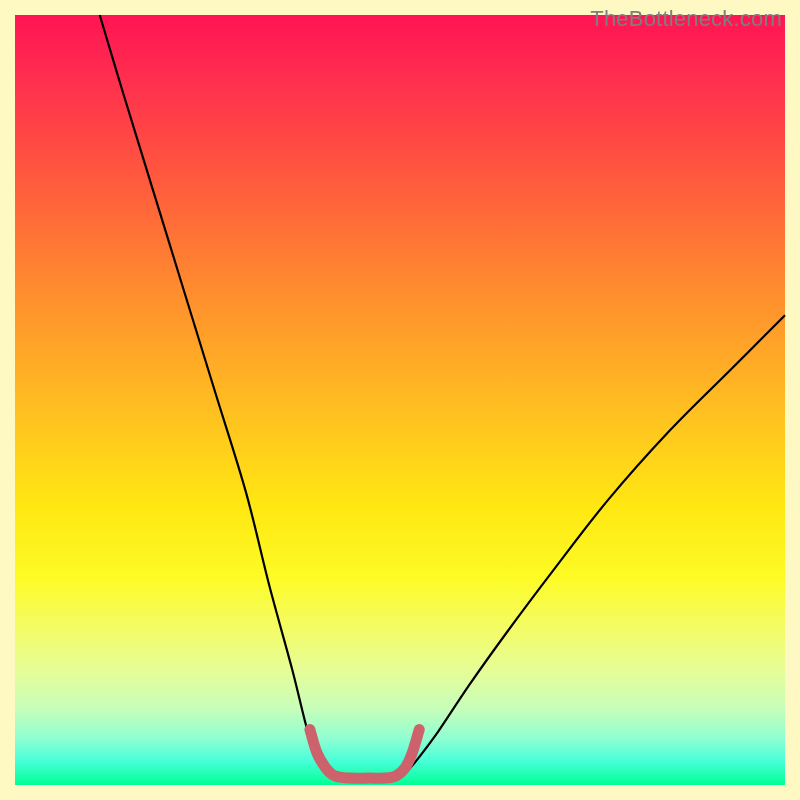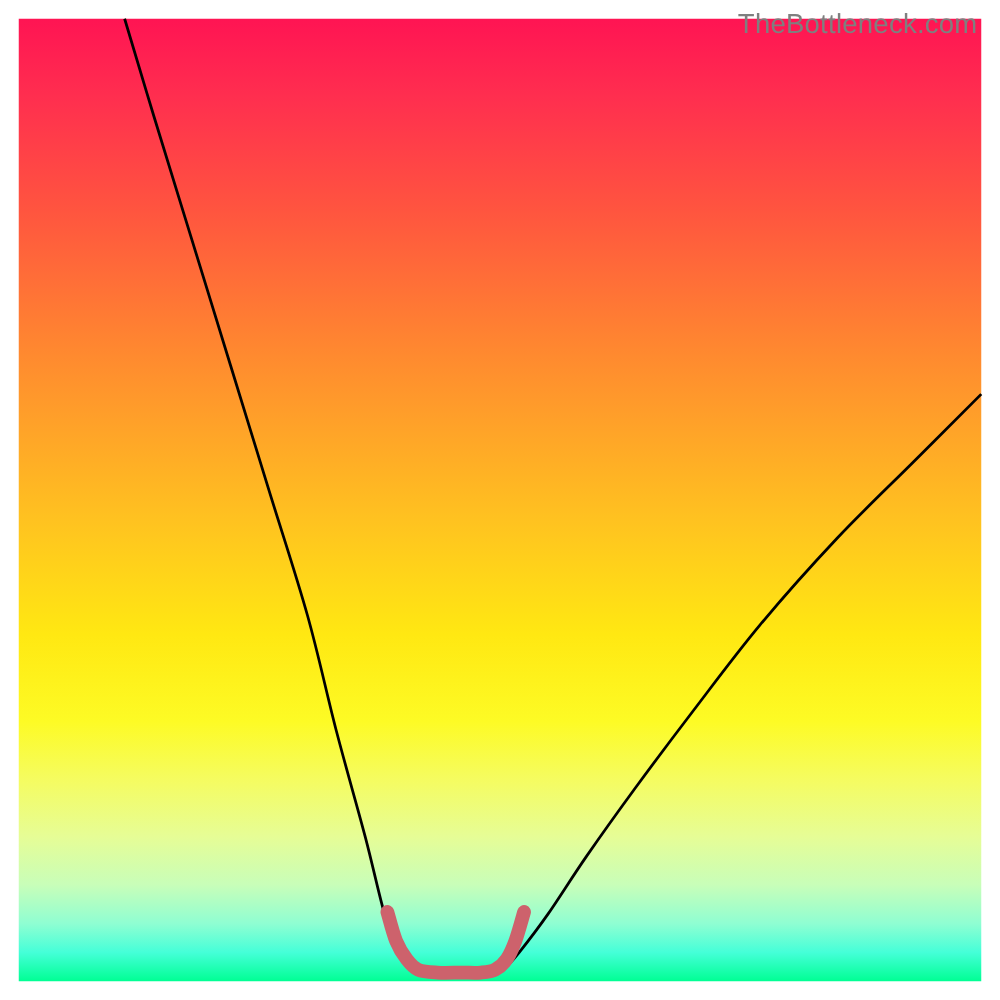--- a/index.html
+++ b/index.html
@@ -8,21 +8,21 @@
     width: 800px;
     height: 800px;
     background: #000;
     font-family: Arial, Helvetica, sans-serif;
     overflow: hidden;
   }
   .stage {
     position: relative;
     width: 800px;
     height: 800px;
-    background: #ffffff;
+    background: #fef9c3;
   }
   .plot {
     position: absolute;
     left: 15px;
     top: 15px;
     width: 770px;
     height: 770px;
     background: linear-gradient(
       to bottom,
       #ff1453 0%,

